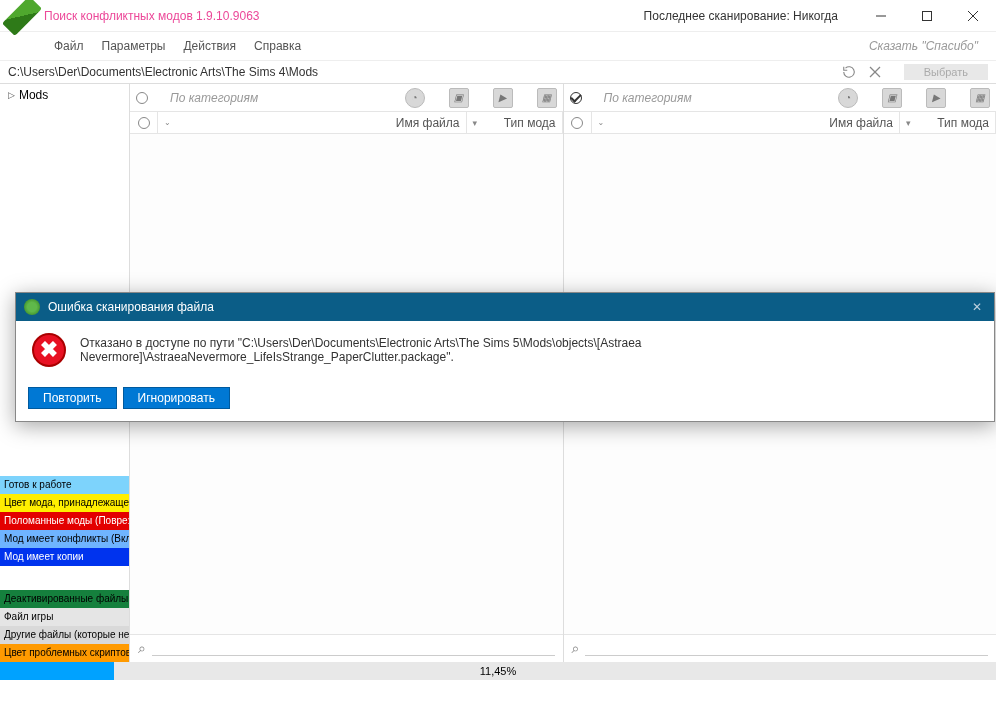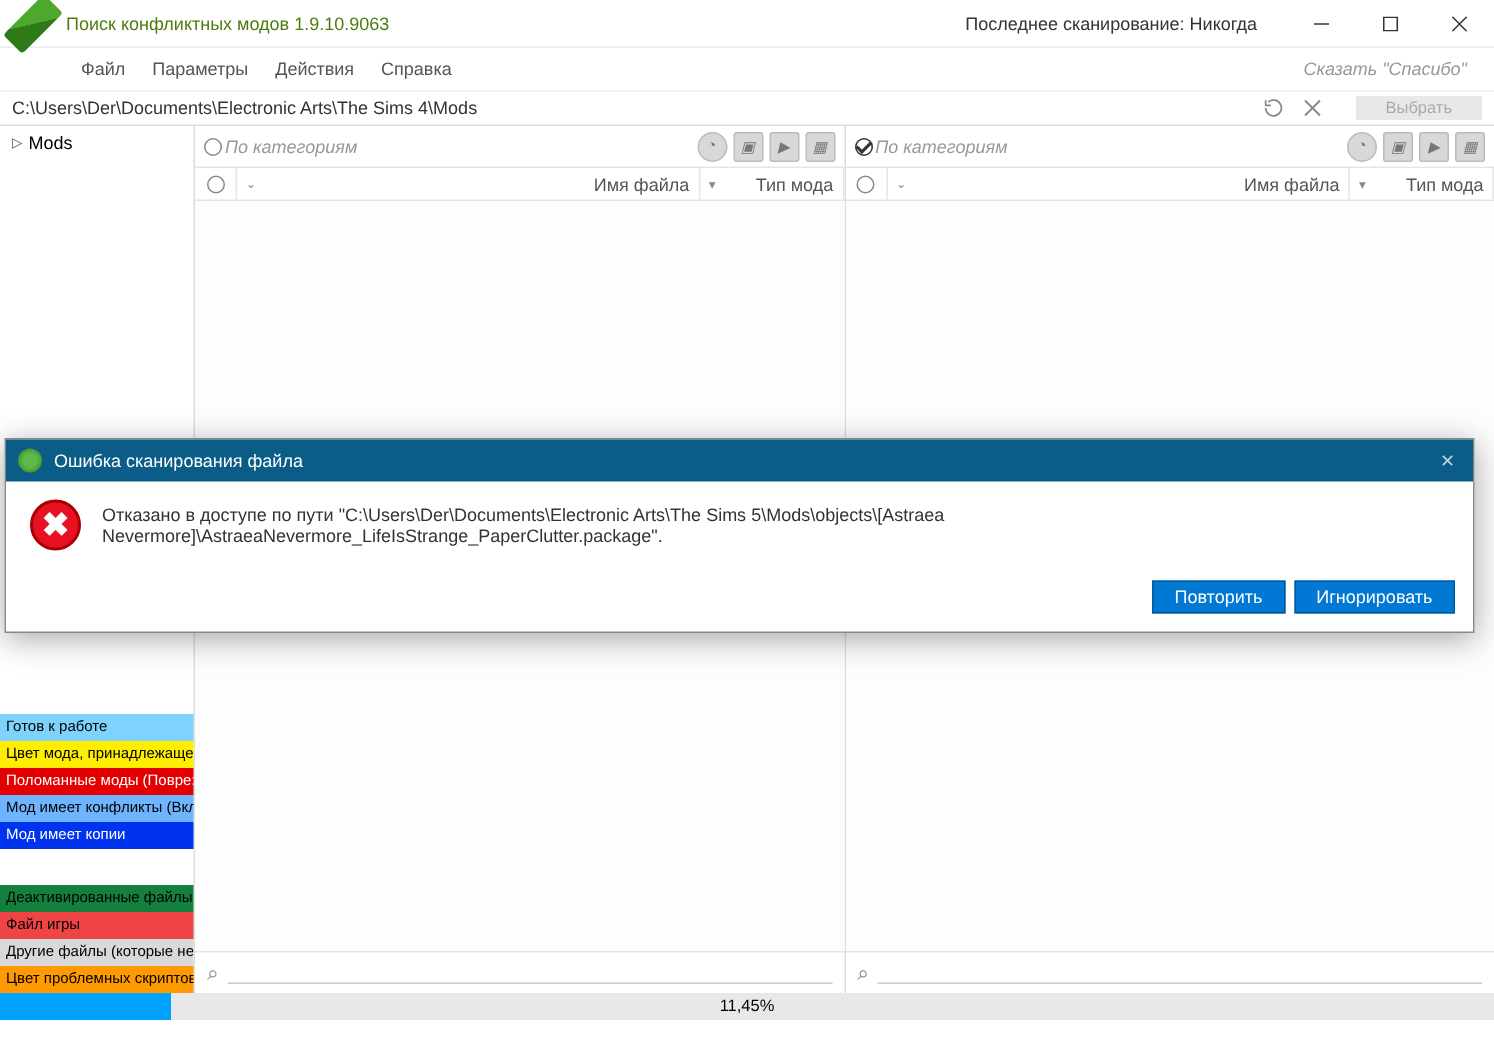--- a/index.html
+++ b/index.html
@@ -1,21 +1,21 @@
 <!DOCTYPE html>
 <html><head>
 <meta charset="utf-8">
 <style>
 * { margin: 0; padding: 0; box-sizing: border-box; font-family: "Segoe UI", Tahoma, sans-serif; }
 body { width: 996px; height: 703px; background: #fff; overflow: hidden; position: relative; }
 
 .titlebar { height: 32px; display: flex; align-items: center; background: #fff; border-bottom: 1px solid #eee; font-size: 12px; }
 .titlebar .appicon { width: 28px; height: 28px; margin: 0 8px; display: flex; align-items: center; justify-content: center; }
 .plumbob { width: 18px; height: 24px; background: linear-gradient(135deg,#4fa82e 50%,#2e7a18 50%); transform: rotate(45deg) scaleY(1.6); border-radius: 2px; }
-.titlebar .title { flex: 0 0 auto; color: #4d7c0f; }
+.titlebar .title { flex: 0 0 auto; color: #ec4899; }
 .titlebar .spacer { flex: 1; }
 .titlebar .lastscan { color: #333; margin-right: 20px; }
 .winbtn { width: 46px; height: 32px; display: flex; align-items: center; justify-content: center; color: #333; cursor: pointer; }
 
 .menubar { height: 28px; display: flex; align-items: center; padding: 0 8px 0 54px; font-size: 12px; color: #555; gap: 18px; }
 .menubar .mitem { cursor: pointer; }
 .menubar .spacer { flex: 1; }
 .thanks { font-style: italic; color: #999; margin-right: 10px; }
 
 .pathbar { height: 24px; display: flex; align-items: center; padding: 0 8px; font-size: 12px; color: #333; background: #fff; border-top: 1px solid #eee; border-bottom: 1px solid #ddd; }
@@ -28,21 +28,21 @@
 .treearea { flex: 1; padding: 4px 8px; font-size: 12px; }
 .treerow { display: flex; align-items: center; gap: 4px; cursor: pointer; }
 .triangle { font-size: 9px; color: #555; }
 
 .legend { font-size: 10px; }
 .legend .row { padding: 2px 4px; line-height: 14px; white-space: nowrap; overflow: hidden; }
 
 .panes { flex: 1; display: flex; }
 .pane { flex: 1; display: flex; flex-direction: column; border-right: 1px solid #ddd; }
 .pane:last-child { border-right: none; }
-.pane-toolbar { height: 28px; display: flex; align-items: center; padding: 0 6px; border-bottom: 1px solid #e5e5e5; font-size: 12px; color: #999; font-style: italic; gap: 2px; }
+.pane-toolbar { height: 28px; display: flex; align-items: center; padding: 0 6px; border-bottom: 1px solid #e5e5e5; font-size: 12px; color: #999; font-style: italic; gap: 22px; }
 .radio-dot { width: 12px; height: 12px; border: 1px solid #888; border-radius: 50%; display: inline-block; }
 .checked-radio { width: 12px; height: 12px; border: 1px solid #333; border-radius: 50%; display: inline-flex; align-items: center; justify-content: center; }
 .checked-radio::after { content:""; width:4px; height:8px; border: solid #333; border-width: 0 2px 2px 0; transform: rotate(45deg); margin-top:-2px; }
 .pane-toolbar .spacer { flex: 1; }
 .tbicon { width: 20px; height: 20px; background: #d8d8d8; border: 1px solid #bbb; border-radius: 2px; margin-left: 2px; display: flex; align-items: center; justify-content: center; font-size: 10px; color: #777; }
 .tbicon.round { border-radius: 50%; }
 
 .pane-header { height: 22px; display: flex; align-items: center; border-bottom: 1px solid #e5e5e5; font-size: 12px; color: #555; }
 .col { border-right: 1px solid #e5e5e5; display: flex; align-items: center; height: 100%; justify-content: flex-end; padding: 0 6px; gap: 4px; }
 .col-checkbox { width: 28px; justify-content: center; }
@@ -55,28 +55,28 @@
 
 .pane-search { height: 28px; display: flex; align-items: center; padding: 0 8px; border-top: 1px solid #e5e5e5; color: #888; }
 .search-icon { font-size: 14px; margin-right: 6px; }
 .search-line { flex: 1; border-bottom: 1px solid #ccc; height: 14px; }
 
 .progressbar { height: 18px; background: #00a2ff; display: flex; align-items: center; justify-content: center; font-size: 11px; color: #000; position: relative; }
 .progressbar .fill { position: absolute; left: 0; top: 0; bottom: 0; background: #00a2ff; }
 .progressbar .track { position: absolute; right: 0; top: 0; bottom: 0; background: #e8e8e8; }
 .progressbar .label { position: relative; z-index: 2; text-align: right; }
 
-.modal-backdrop { position: absolute; top: 292px; left: 3px; width: 980px; background: #fff; border: 1px solid #888; box-shadow: 0 4px 20px rgba(0,0,0,.35); z-index: 100; }
+.modal-backdrop { position: absolute; top: 292px; left: 15px; width: 980px; background: #fff; border: 1px solid #888; box-shadow: 0 4px 20px rgba(0,0,0,.35); z-index: 100; }
 .modal-title { height: 28px; background: #0b5d87; color: #fff; display: flex; align-items: center; padding: 0 8px; font-size: 12px; gap: 8px; }
 .modal-title .ticon { width: 16px; height: 16px; border-radius: 50%; background: radial-gradient(circle,#5fb84a 40%,#2e7a18 100%); }
 .modal-title .spacer { flex: 1; }
 .modal-title .close-x { color: #bcd0dd; cursor: pointer; padding: 0 4px; }
 .modal-body { padding: 12px 16px; display: flex; align-items: center; gap: 14px; font-size: 12px; color: #333; }
 .err-icon { width: 34px; height: 34px; border-radius: 50%; background: #e81123; display: flex; align-items: center; justify-content: center; color: #fff; font-size: 22px; font-weight: bold; border: 2px solid #a00; flex-shrink: 0; }
-.modal-actions { display: flex; justify-content: flex-end; gap: 6px; padding: 8px 12px 12px; }
+.modal-actions { display: flex; justify-content: flex-start; gap: 6px; padding: 8px 12px 12px; }
 .modal-btn { background: #0078d4; color: #fff; border: 1px solid #005a9e; padding: 3px 14px; font-size: 12px; cursor: pointer; }
 </style>
 </head>
 <body>
 
 <div class="titlebar">
   <div class="appicon">
       <div class="plumbob"></div>
     </div>
   <div class="title">Поиск конфликтных модов 1.9.10.9063</div>
@@ -134,21 +134,21 @@
         <span>Mods</span>
       </div>
     </div>
     <div class="legend" id="legend">
         <div class="row" style="background: #7dd3fc; color: rgb(0, 0, 0);">Готов к работе</div>
         <div class="row" style="background: rgb(255, 238, 0); color: rgb(0, 0, 0);">Цвет мода, принадлежащег</div>
         <div class="row" style="background: rgb(227, 0, 0); color: rgb(255, 255, 255);">Поломанные моды (Повре:</div>
         <div class="row" style="background: rgb(111, 180, 255); color: rgb(0, 0, 0);">Мод имеет конфликты (Вкл</div>
         <div class="row" style="background: rgb(0, 51, 238); color: rgb(255, 255, 255);">Мод имеет копии</div>
         <div class="row" style="background: #15803d; color: rgb(0, 0, 0); margin-top: 24px;">Деактивированные файлы</div>
-        <div class="row" style="background: #ef4444; color: rgb(0, 0, 0);">Файл игры</div>
+        <div class="row" style="background: #e5e5e5; color: rgb(0, 0, 0);">Файл игры</div>
         <div class="row" style="background: rgb(217, 217, 217); color: rgb(0, 0, 0);">Другие файлы (которые не</div>
         <div class="row" style="background: rgb(255, 154, 0); color: rgb(0, 0, 0);">Цвет проблемных скриптов</div>
       </div>
   </div>
 
   <div class="panes">
 
     <div class="pane">
       <div class="pane-toolbar">
         <span class="radio-dot"></span>

